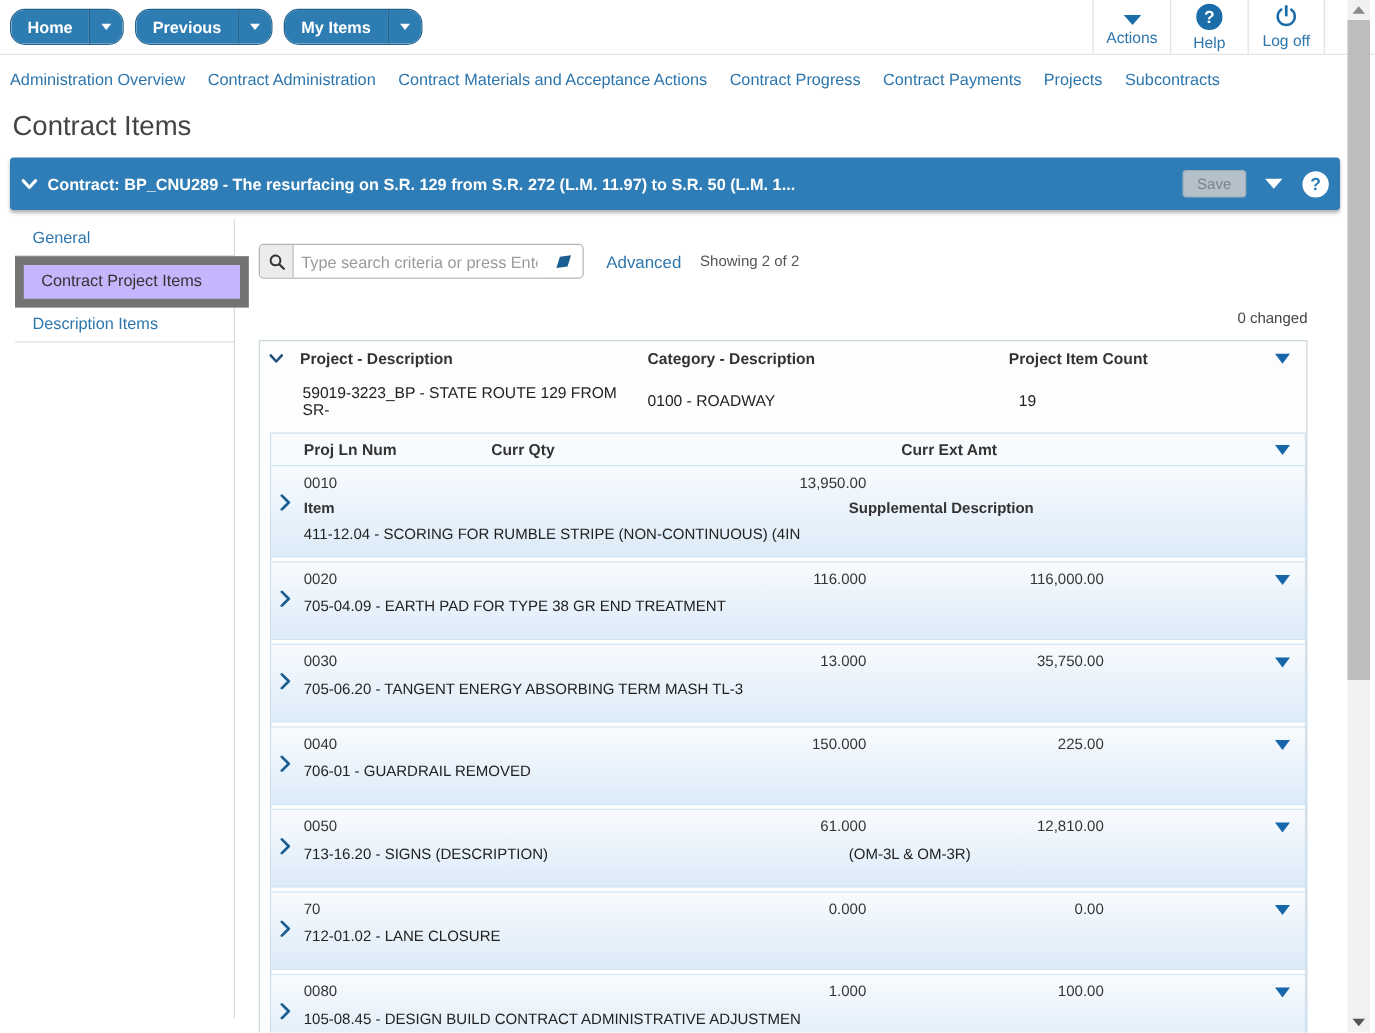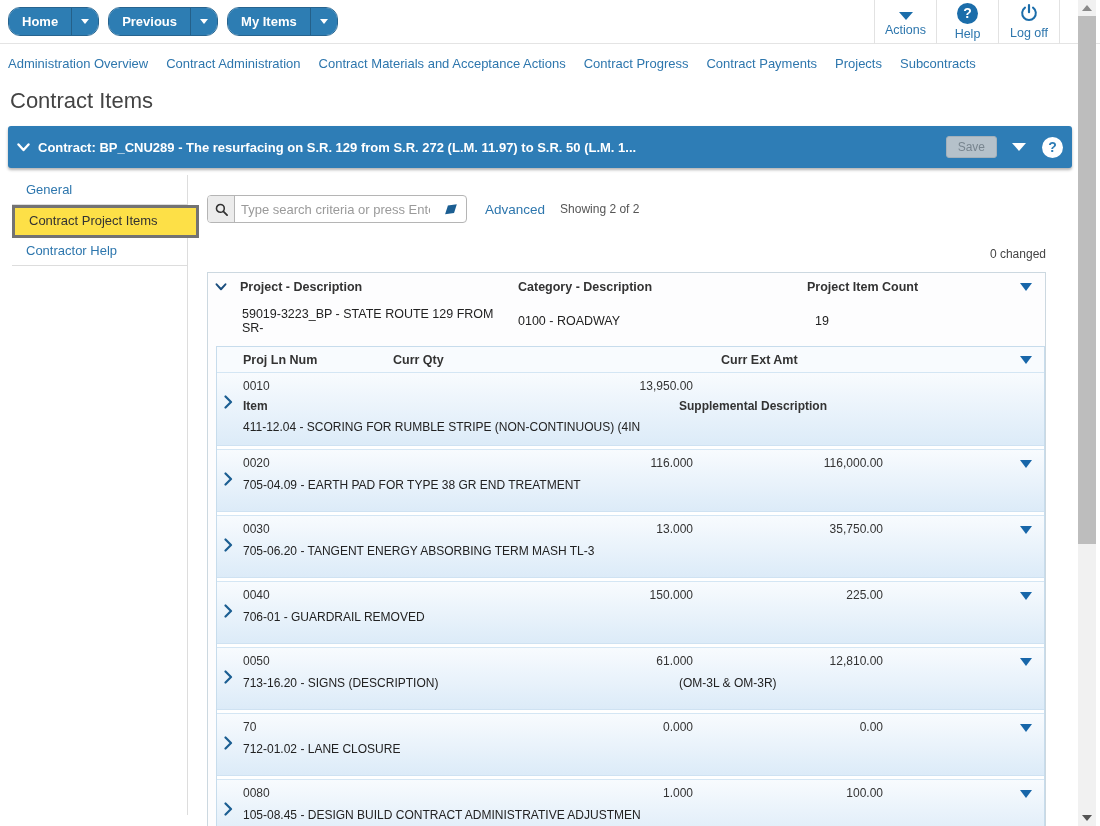--- a/index.html
+++ b/index.html
@@ -49,21 +49,21 @@
   .help-circle-bar { width:21px; height:21px; border-radius:50%; background:#fff;
     color:#2e7db6; font-weight:bold; font-size:14px; display:flex; align-items:center;
     justify-content:center; cursor:pointer; }
 
   
   .main { display:flex; align-items:flex-start; margin-top:7px; }
   .sidebar { width:188px; flex:none; padding:2px 0 0 12px; min-height:640px;
     border-right:1px solid #ddd; }
   .side-item { font-size:13px; color:#2d76ad; padding:5px 4px 7px 14px;
     border-bottom:1px solid #ddd; cursor:pointer; }
-  .side-item.selected { border:3px solid #737373; background:#fde047; color:#333;
+  .side-item.selected { border:7px solid #737373; background:#c4b5fd; color:#333;
     margin-right:-12px; position:relative; z-index:2; }
 
   .content { flex:1; padding:20px 54px 0 19px; position:relative; }
   .search-row { display:flex; align-items:center; }
   .search-box { display:flex; width:260px; height:28px; border:1px solid #b5b5b5;
     border-radius:4px; overflow:hidden; background:#fff; }
   .search-icon-seg { width:27px; background:#ececec; border-right:1px solid #b5b5b5;
     display:flex; align-items:center; justify-content:center; flex:none; }
   .search-box input { border:none; outline:none; flex:1; font-size:13px; color:#555;
     padding:0 6px; font-family:"Liberation Sans", sans-serif; min-width:0; }
@@ -189,21 +189,21 @@
   <button class="save-btn">Save</button>
   <div class="bar-caret"></div>
   <div class="help-circle-bar">?</div>
 </div>
 
 <div class="main">
 
   <div class="sidebar">
     <div class="side-item">General</div>
     <div class="side-item selected">Contract Project Items</div>
-    <div class="side-item">Contractor Help</div>
+    <div class="side-item">Description Items</div>
   </div>
 
   <div class="content">
 
     <div class="search-row">
       <div class="search-box">
         <div class="search-icon-seg">
           <svg width="13" height="13" viewBox="0 0 14 14">
             <circle cx="5.8" cy="5.8" r="4.2" fill="none" stroke="#333" stroke-width="1.7"></circle>
             <line x1="9" y1="9" x2="13" y2="13" stroke="#333" stroke-width="1.9" stroke-linecap="round"></line>

